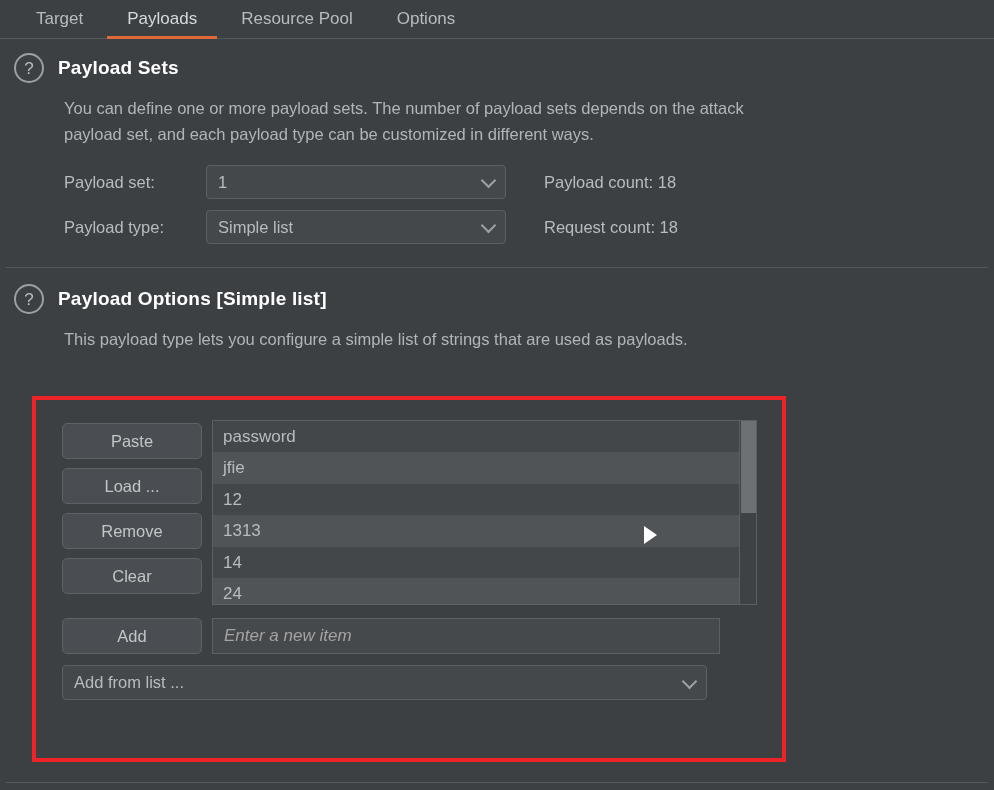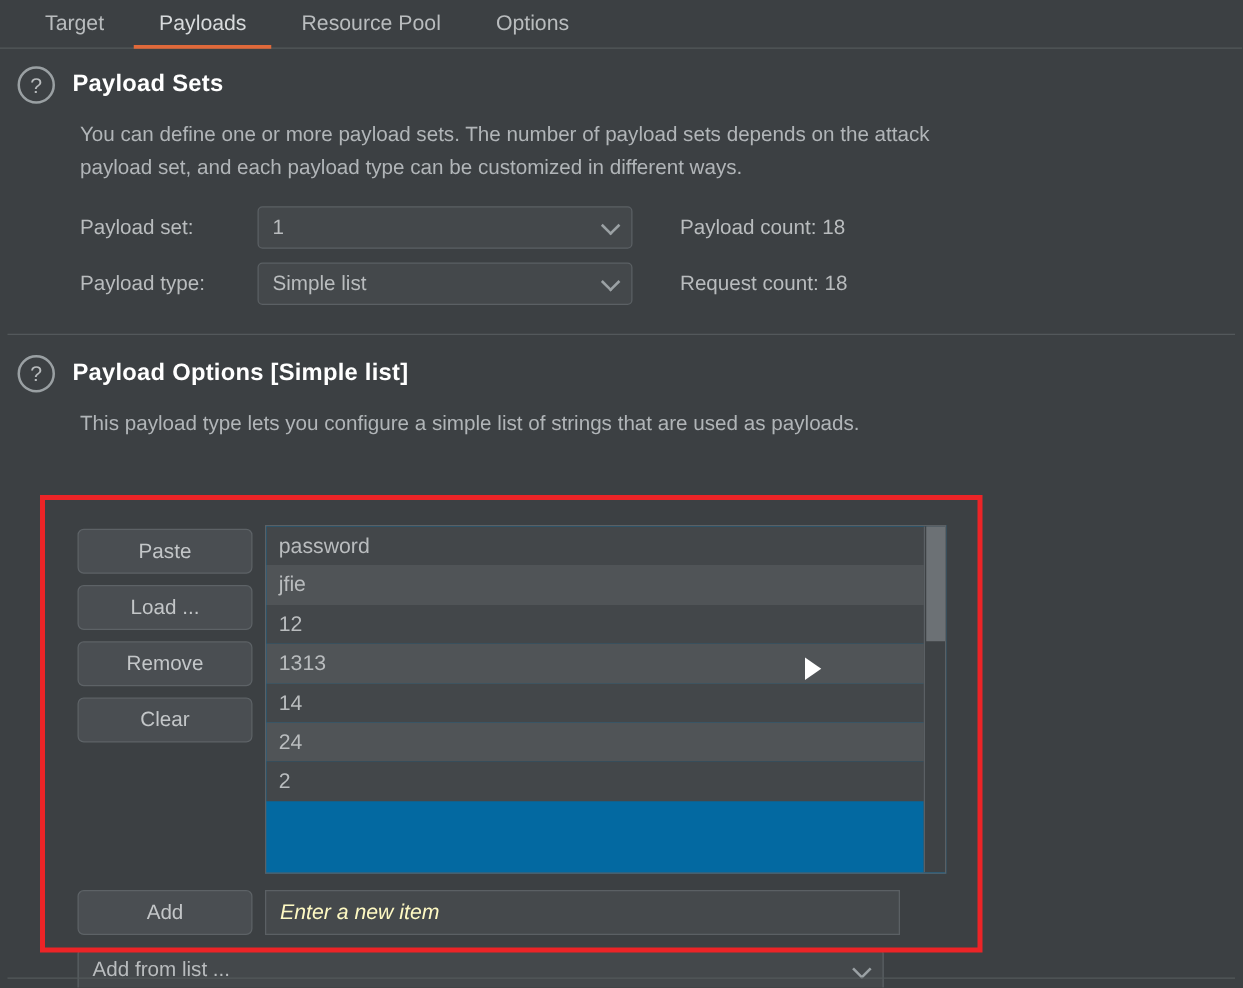--- a/index.html
+++ b/index.html
@@ -194,22 +194,22 @@
   .btncol {
     display: flex;
     flex-direction: column;
     gap: 9px;
     padding-top: 3px;
   }
 
   .listwrap {
     position: relative;
     width: 545px;
-    height: 279px;
-    background: #0369a1;
+    height: 185px;
+    background: #6d28d9;
     border: 1px solid #5b6064;
     overflow: hidden;
   }
   .listitem {
     height: 31.4px;
     line-height: 31.4px;
     padding-left: 10px;
     font-size: 17px;
     color: #b9bcbe;
     background: #43474a;
@@ -255,21 +255,21 @@
   }
   .textinput {
     width: 508px;
     height: 36px;
     background: #45494c;
     border: 1px solid #5b6064;
     display: flex;
     align-items: center;
     padding: 0 11px;
     font-size: 17px;
-    color: #fef9c3;
+    color: #a3a3a3;
     font-style: italic;
     cursor: text;
     white-space: nowrap;
     overflow: hidden;
   }
 
   .addfrom {
     position: relative;
     margin-top: 11px;
     width: 645px;

